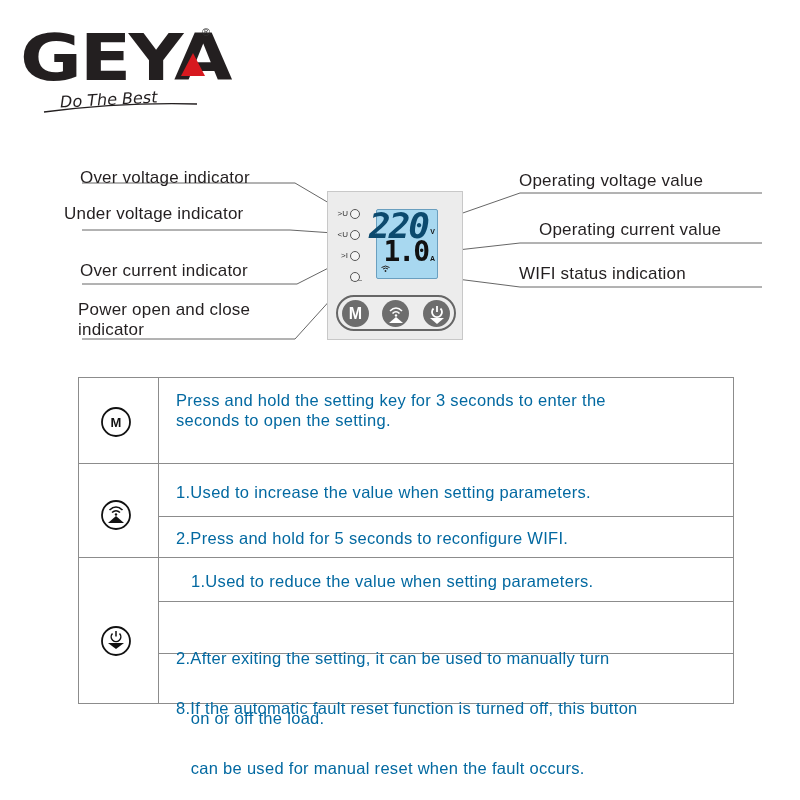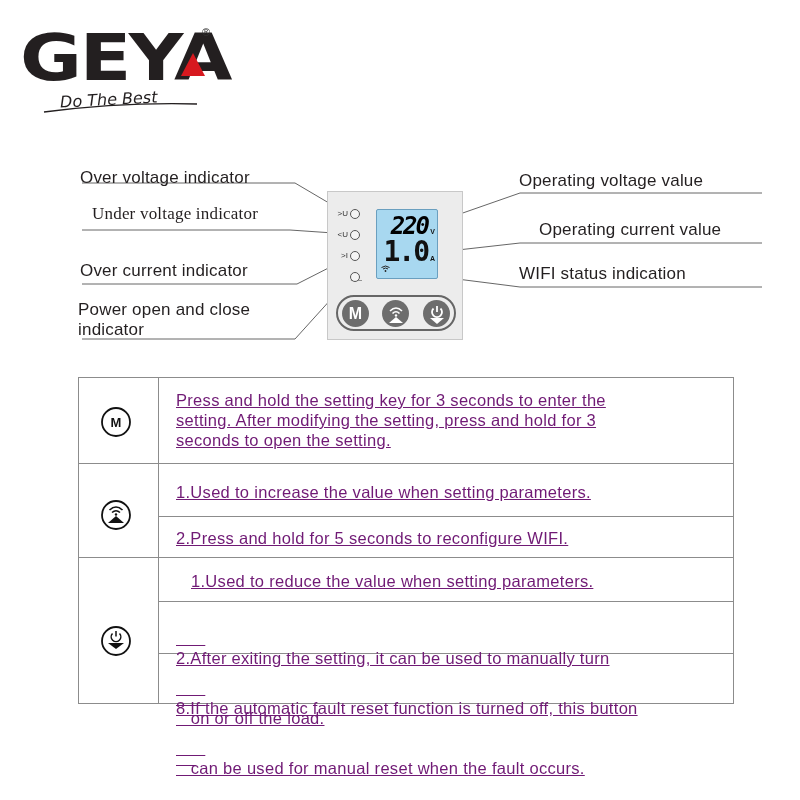--- a/index.html
+++ b/index.html
@@ -39,21 +39,21 @@
   .ind-led {
     position: absolute; width: 10px; height: 10px; border-radius: 50%;
     border: 1px solid #555; background: #f4f4f4; box-sizing: border-box;
   }
   .lcd {
     position: absolute; left: 48px; top: 17px; width: 62px; height: 70px;
     background: #a8d8f0; border: 1px solid #6a9fbf; box-sizing: border-box; border-radius: 2px;
   }
   .lcd-volt {
     position: absolute; right: 9px; top: 1px; font-family: "DejaVu Sans Mono", monospace;
-    font-size: 24px; font-weight: bold; font-style: italic; color: #000000; letter-spacing: -2px; line-height: 30px;
+    font-size: 36px; font-weight: bold; font-style: italic; color: #0c4a6e; letter-spacing: -2px; line-height: 30px;
   }
   .lcd-unit-v { position: absolute; right: 2px; top: 18px; font-size: 7px; font-weight: bold; color: #111; }
   .lcd-curr {
     position: absolute; right: 9px; top: 27px; font-family: "DejaVu Sans Mono", monospace;
     font-size: 28px; font-weight: bold; color: #111; letter-spacing: -2px; line-height: 30px;
   }
   .lcd-unit-a { position: absolute; right: 2px; top: 45px; font-size: 7px; font-weight: bold; color: #111; }
   .lcd-wifi { position: absolute; left: 4px; top: 55px; }
   .btn-bar {
     position: absolute; left: 8px; top: 103px; width: 120px; height: 36px;
@@ -67,21 +67,21 @@
 
   
   .tbl {
     left: 78px; top: 377px; width: 656px; height: 327px;
     border: 1px solid #8c8c8c; box-sizing: border-box;
   }
   .col-div { position: absolute; left: 79px; top: 0; width: 1px; height: 100%; background: #8c8c8c; }
   .row-div { position: absolute; left: 0; width: 100%; height: 1px; background: #8c8c8c; }
   .sub-div { position: absolute; left: 79px; right: 0; height: 1px; background: #8c8c8c; }
   .cell-txt {
-    position: absolute; left: 97px; font-size: 16.5px; line-height: 20px; color: #701a75; letter-spacing: 0.3px; text-decoration: underline;
+    position: absolute; left: 97px; font-size: 16.5px; line-height: 20px; color: #0369a1; letter-spacing: 0.3px;
   }
   .icon-cell { position: absolute; left: 20px; width: 34px; height: 34px; }
 </style>
 </head>
 <body>
 
 <div class="abs logo">
   <div class="logo-word">GEYA</div>
   <svg class="logo-tri" width="26" height="26" viewBox="0 0 26 26">
     <polygon points="13,2 25,25 1,25" fill="#d7191f"></polygon>
@@ -99,21 +99,21 @@
     <polyline points="82,230 290,230 348,234"></polyline>
     <polyline points="82,284 297,284 352,256"></polyline>
     <polyline points="82,339 295,339 352,276"></polyline>
     <polyline points="762,193 520,193 437,222"></polyline>
     <polyline points="762,243 520,243 431,253"></polyline>
     <polyline points="762,287 520,287 386,270"></polyline>
   </g>
 </svg>
 
 <div class="abs lbl" style="left:80px; top:160px;margin-top:8px;">Over voltage indicator</div>
-<div class="abs lbl" style="left:92px; top:204px;font-family:Liberation Serif, serif;">Under voltage indicator</div>
+<div class="abs lbl" style="left:64px; top:204px;">Under voltage indicator</div>
 <div class="abs lbl" style="left:80px; top:261px;">Over current indicator</div>
 <div class="abs lbl" style="left:78px; top:300px;">
   <div>Power open and close</div>
   <div>indicator</div>
 </div>
 
 <div class="abs lbl" style="left:519px; top:171px;">Operating voltage value</div>
 <div class="abs lbl" style="left:519px; top:220px;margin-left:20px;">Operating current value</div>
 <div class="abs lbl" style="left:519px; top:264px;">WIFI status indication</div>
 
@@ -169,21 +169,20 @@
   <div class="sub-div" style="top:223px;"></div>
   <div class="sub-div" style="top:275px;"></div>
 
   <div>
     <svg class="icon-cell" style="top:27px;" viewBox="0 0 34 34">
       <circle cx="17" cy="17" r="14" stroke="#111" stroke-width="1.8" fill="none"></circle>
       <text x="17" y="22" text-anchor="middle" font-family="Liberation Sans, sans-serif" font-weight="bold" font-size="13" fill="#111">M</text>
     </svg>
     <div class="cell-txt" style="top:12px;">
       <div>Press and hold the setting key for 3 seconds to enter the</div>
-      <div>setting. After modifying the setting, press and hold for 3</div>
       <div>seconds to open the setting.</div>
     </div>
   </div>
 
   <div>
     <svg class="icon-cell" style="top:120px;" viewBox="0 0 34 34">
       <circle cx="17" cy="17" r="14" stroke="#111" stroke-width="1.8" fill="none"></circle>
       <path d="M10.5 12 Q17 6 23.5 12" stroke="#111" stroke-width="1.6" fill="none"></path>
       <path d="M13 14.5 Q17 11 21 14.5" stroke="#111" stroke-width="1.6" fill="none"></path>
       <circle cx="17" cy="16.5" r="1.2" fill="#111"></circle>

